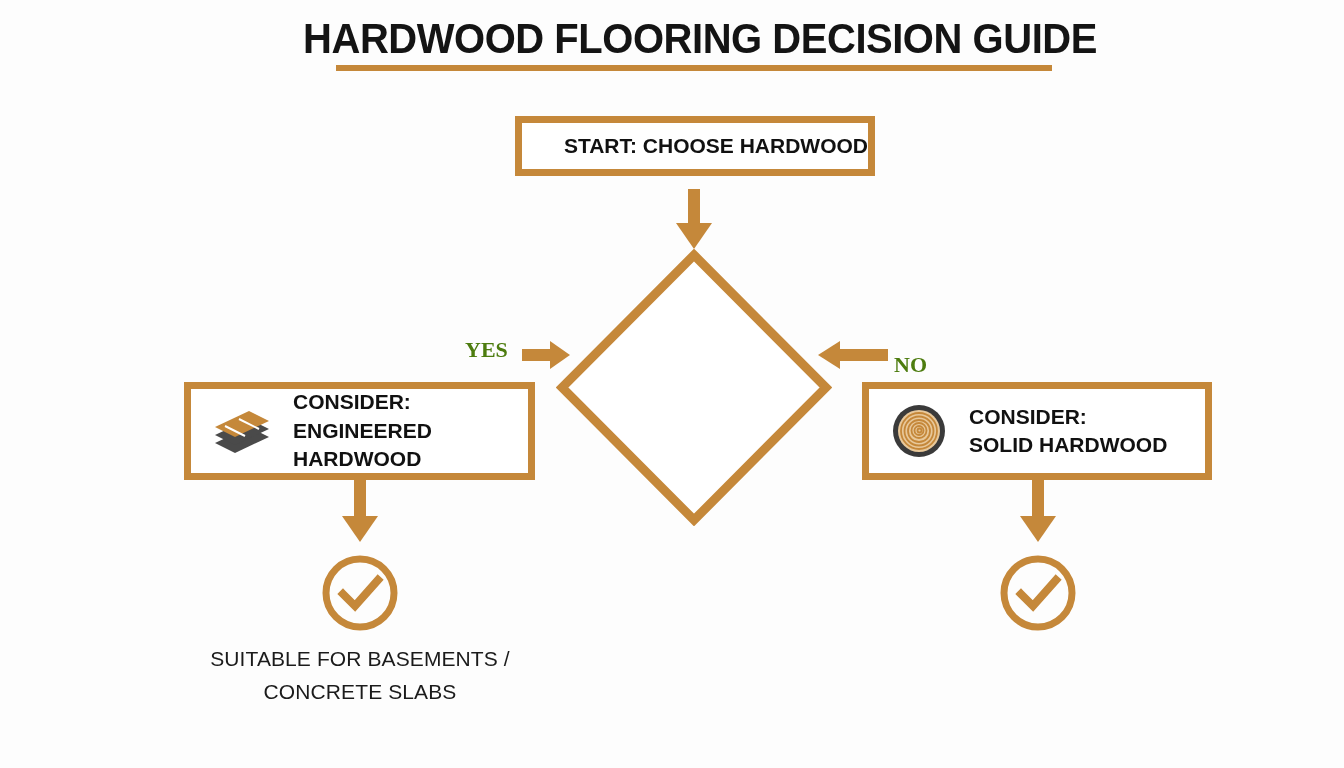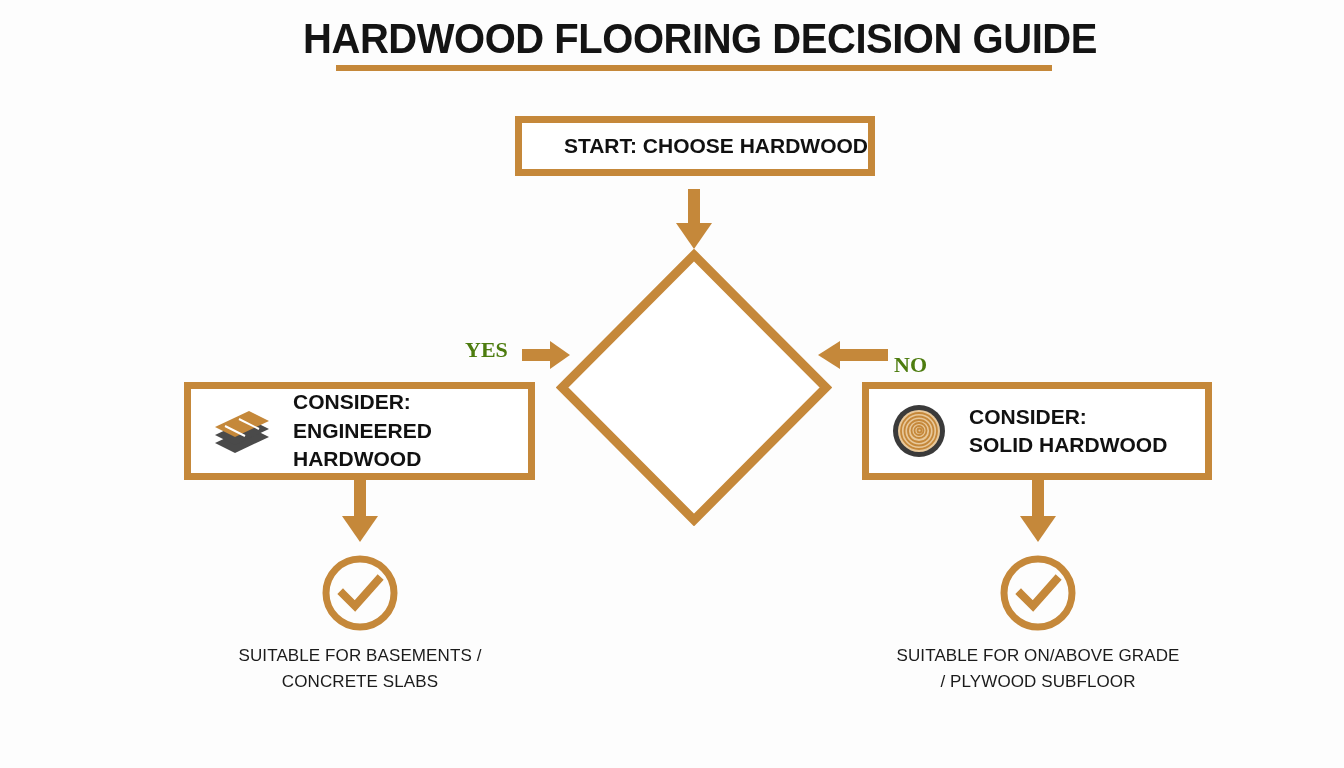--- a/index.html
+++ b/index.html
@@ -137,21 +137,21 @@
     width: 82px;
     height: 82px;
   }
   #check-left  { left: 291px; top: 552px; }
   #check-right { left: 969px; top: 552px; }
 
   
   .caption {
     position: absolute;
     text-align: center;
-    font-size: 17px;
+    font-size: 21px;
     color: #1b1b1b;
     line-height: 1.55;
     letter-spacing: 0.1px;
     font-family: "Liberation Sans Narrow", "Liberation Sans", sans-serif;
     white-space: pre-line;
   }
   #caption-left  { left: 172px; top: 643px; width: 320px; }
   #caption-right { left: 850px; top: 643px; width: 320px; }
 
   
@@ -235,16 +235,14 @@
     <circle cx="41" cy="41" r="34" fill="none" stroke="#c5883a" stroke-width="7"></circle>
     <polyline points="24,42 36,54 59,28" fill="none" stroke="#c5883a" stroke-width="8" stroke-linecap="square" stroke-linejoin="miter"></polyline>
   </svg>
   <div class="caption" id="caption-left">SUITABLE FOR BASEMENTS /
 CONCRETE SLABS</div>
 
   <svg class="check-circle" id="check-right" viewBox="0 0 82 82">
     <circle cx="41" cy="41" r="34" fill="none" stroke="#c5883a" stroke-width="7"></circle>
     <polyline points="24,42 36,54 59,28" fill="none" stroke="#c5883a" stroke-width="8" stroke-linecap="square" stroke-linejoin="miter"></polyline>
   </svg>
-  <div class="caption" id="caption-right">SUITABLE FOR ON/ABOVE GRADE
-/ PLYWOOD SUBFLOOR</div>
 
 </div>
 
 </body></html>

